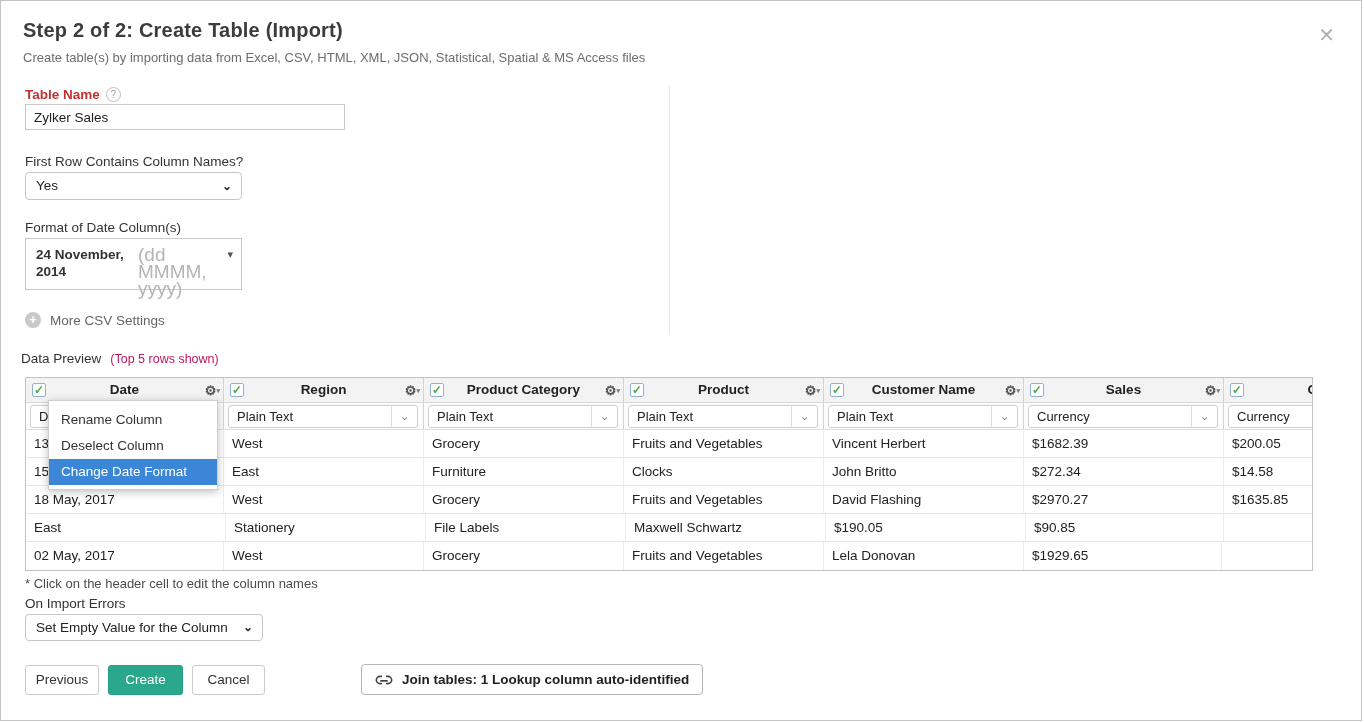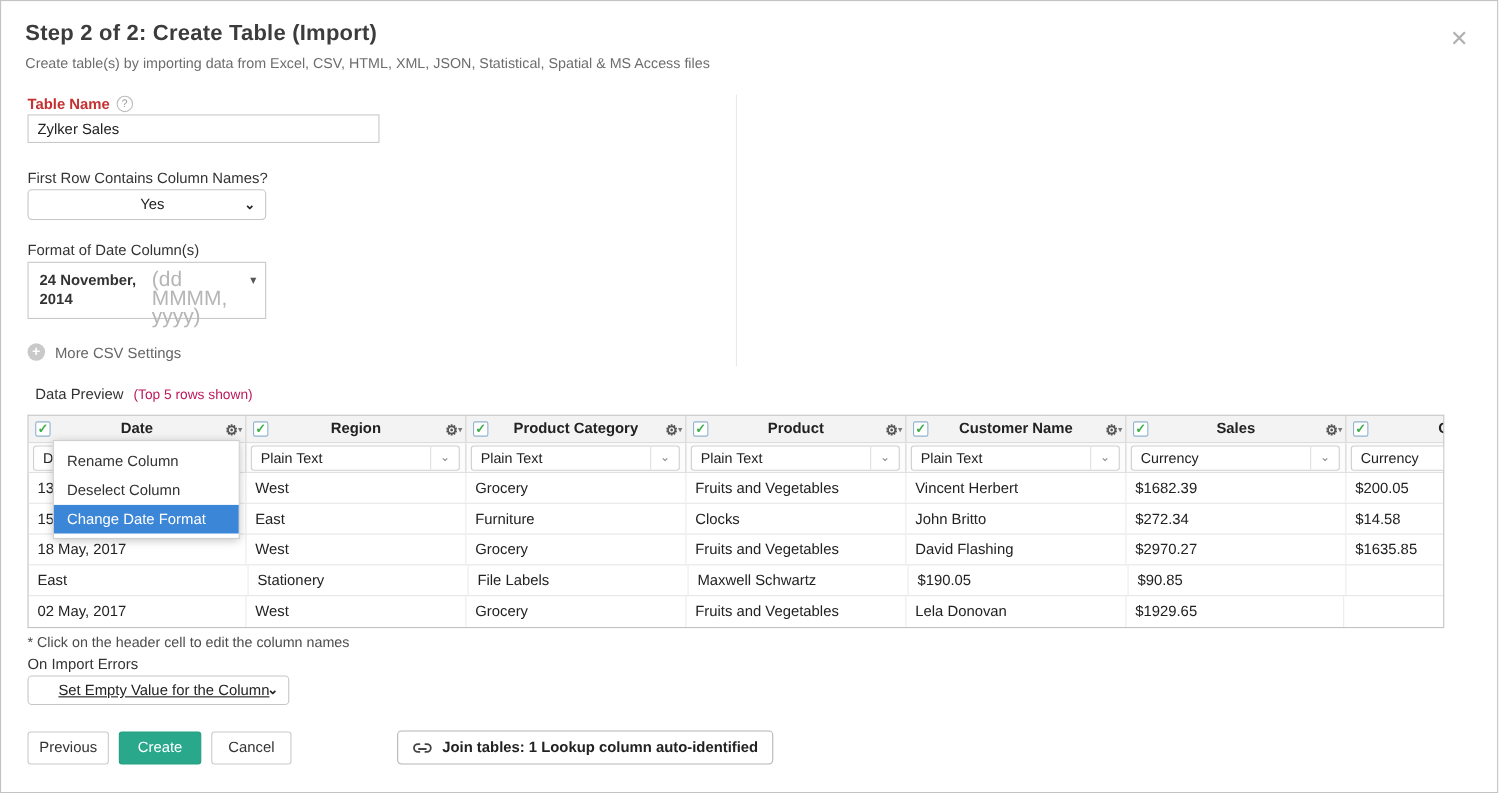--- a/index.html
+++ b/index.html
@@ -10,36 +10,36 @@
   .title { left:22px; top:18px; font-size:20px; font-weight:700; color:#3c3c3c; letter-spacing:.2px; }
   .subtitle { left:22px; top:49px; font-size:13px; color:#6d6d6d; }
   .close-x { right:26px; top:22px; font-size:20px; color:#b0b0b0; cursor:pointer; }
 
   .field-label { font-size:13.5px; color:#333; }
   .tn-label { left:24px; top:86px; color:#c53030; font-weight:600; display:flex; align-items:center; gap:6px; }
   .help-circle { display:inline-block; width:15px; height:15px; border:1px solid #bdbdbd; border-radius:50%; color:#9a9a9a; font-size:10px; line-height:13px; text-align:center; font-weight:400; }
   .tn-input { left:24px; top:103px; width:320px; height:26px; border:1px solid #c9c9c9; font-size:13.5px; padding:0 8px; color:#222; font-family:"Liberation Sans", sans-serif; }
 
   .fr-label { left:24px; top:153px; }
-  .select { border:1px solid #c6c6c6; border-radius:4px; background:#fff; font-size:13.5px; color:#222; line-height:26px; padding-left:10px; position:absolute;text-align:center; }
+  .select { border:1px solid #c6c6c6; border-radius:4px; background:#fff; font-size:13.5px; color:#222; line-height:26px; padding-left:10px; position:absolute; }
   .sel-chev { position:absolute; right:9px; top:0; font-weight:700; color:#222; font-size:12px; }
   .fr-select { left:24px; top:171px; width:217px; height:28px; }
 
   .df-label { left:24px; top:219px; }
   .df-box { left:24px; top:237px; width:217px; height:52px; border:1px solid #c9c9c9; background:#fff; }
   .df-value { position:absolute; left:10px; top:7px; width:100px; font-size:13.5px; font-weight:600; color:#333; line-height:17px; }
   .df-hint { position:absolute; left:112px; top:7px; width:78px; font-size:19px; color:#b5b5b5; line-height:17px; }
   .df-caret { position:absolute; right:8px; top:9px; color:#555; font-size:11px; }
 
   .more-csv { left:24px; top:311px; display:flex; align-items:center; gap:9px; color:#666; font-size:13.5px; }
   .plus-circle { width:16px; height:16px; border-radius:50%; background:#c9c9c9; color:#fff; font-weight:700; font-size:13px; line-height:15px; text-align:center; }
 
   .vdivider { left:668px; top:85px; width:1px; height:247px; background:#e9e9e9; }
 
-  .preview-label { left:31px; top:350px; display:flex; align-items:baseline; gap:9px; }
+  .preview-label { left:20px; top:350px; display:flex; align-items:baseline; gap:9px; }
   .pl-main { font-size:13.5px; color:#333; }
   .pl-note { font-size:12.5px; color:#be185d; }
 
   .ptable { left:24px; top:376px; width:1288px; border:1px solid #c2c2c2; background:#fff; overflow:hidden; }
   .thead { display:flex; height:25px; background:#f3f3f3; border-bottom:1px solid #d8d8d8; }
   .th { position:relative; flex:0 0 auto; border-right:1px solid #d3d3d3; text-align:center; font-weight:700; font-size:13.5px; line-height:24px; color:#222; white-space:nowrap; overflow:visible; }
   .cb { position:absolute; left:6px; top:5px; width:14px; height:14px; border:1px solid #93b2cc; border-radius:2px; background:#fff; }
   .cb-check { position:absolute; left:1px; top:-1px; color:#3fae49; font-size:12px; font-weight:700; line-height:14px; }
   .gearwrap { position:absolute; right:3px; top:0; line-height:25px; color:#555; }
   .gear { font-size:13px; }
@@ -52,21 +52,21 @@
   .trow:last-child { border-bottom:none; }
   .td { flex:0 0 auto; font-size:13.5px; color:#222; line-height:27px; padding-left:8px; border-right:1px solid #ececec; white-space:nowrap; overflow:hidden; }
 
   .ctx-menu { left:47px; top:399px; width:170px; background:#fff; border:1px solid #cfcfcf; box-shadow:0 2px 8px rgba(0,0,0,.25); padding:6px 0 4px; z-index:20; }
   .ctx-item { height:26px; line-height:26px; padding-left:12px; font-size:13.5px; color:#333; white-space:nowrap; }
   .ctx-item.active { background:#3b86d6; color:#fff; }
 
   .footnote { left:24px; top:575px; width:1288px; text-align:left; font-size:13px; color:#4c4c4c; }
 
   .oie-label { left:24px; top:595px; }
-  .oie-select { left:24px; top:613px; width:238px; height:27px; line-height:25px;text-decoration:underline; }
+  .oie-select { left:24px; top:613px; width:238px; height:27px; line-height:25px; }
 
   .btn { position:absolute; top:664px; height:30px; line-height:28px; font-size:13.5px; text-align:center; border-radius:3px; background:#fff; border:1px solid #cbcbcb; color:#333; cursor:pointer; }
   .btn-prev { left:24px; width:74px; }
   .btn-create { left:107px; width:75px; background:#2aa88c; border-color:#249d82; color:#fff; }
   .btn-cancel { left:191px; width:73px; }
 
   .join-box { left:360px; top:663px; height:31px; display:flex; align-items:center; gap:9px; padding:0 13px; border:1px solid #b5b5b5; border-radius:4px; background:#fff; font-size:13.5px; font-weight:700; color:#222; }
   .link-icon svg { display:block; }
 </style>
 </head>

